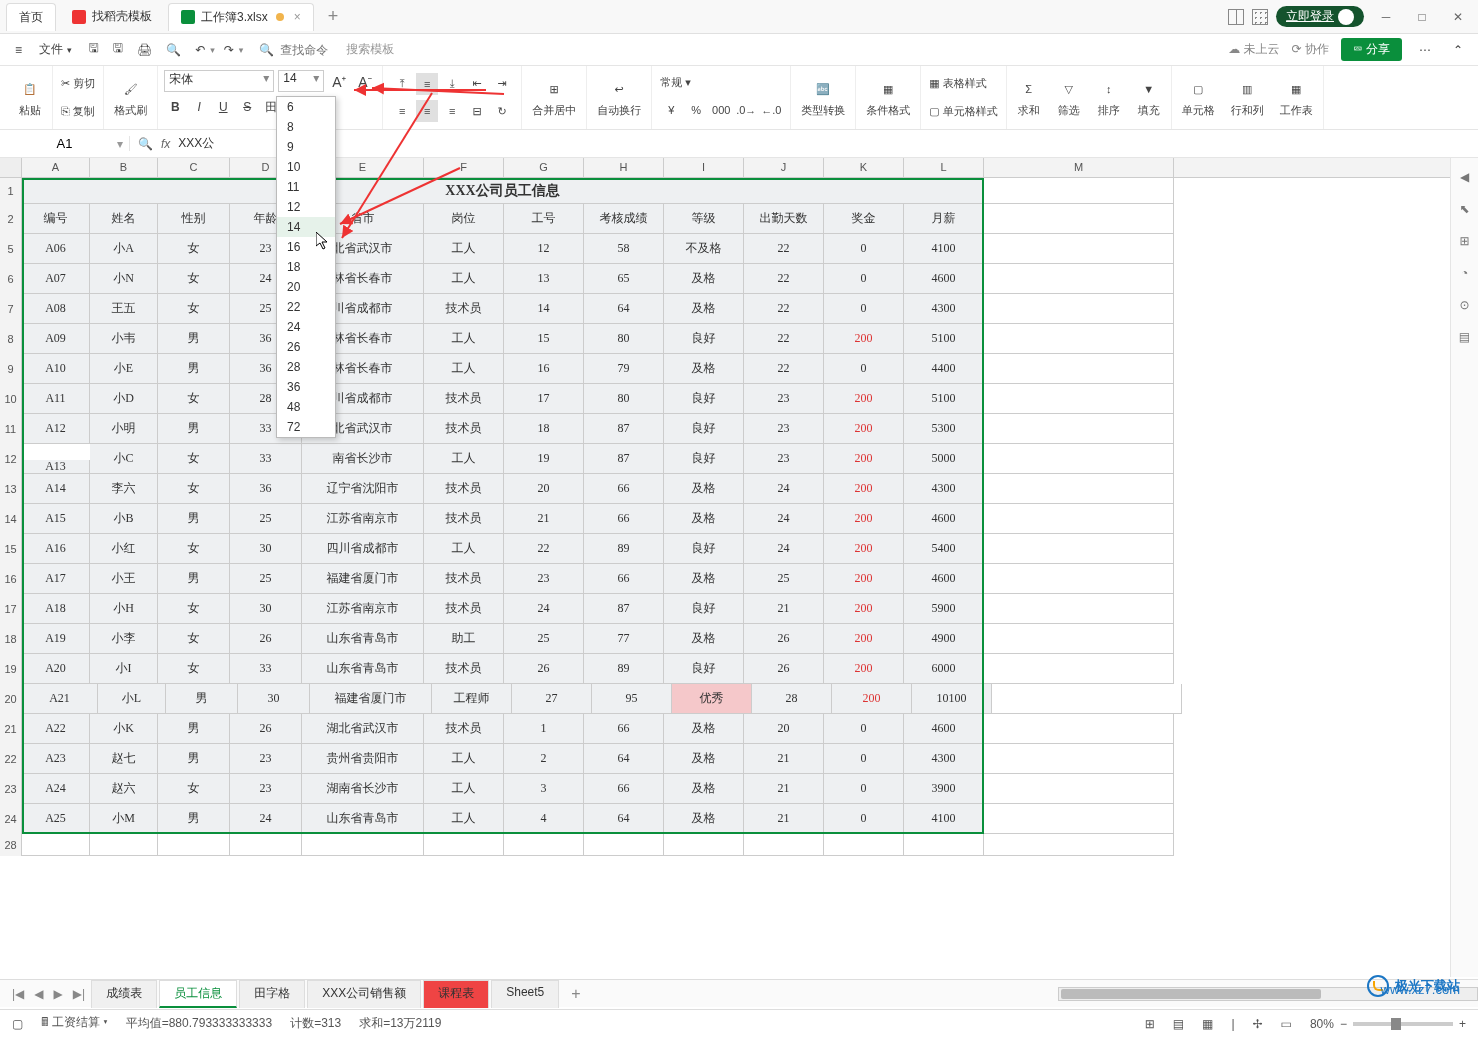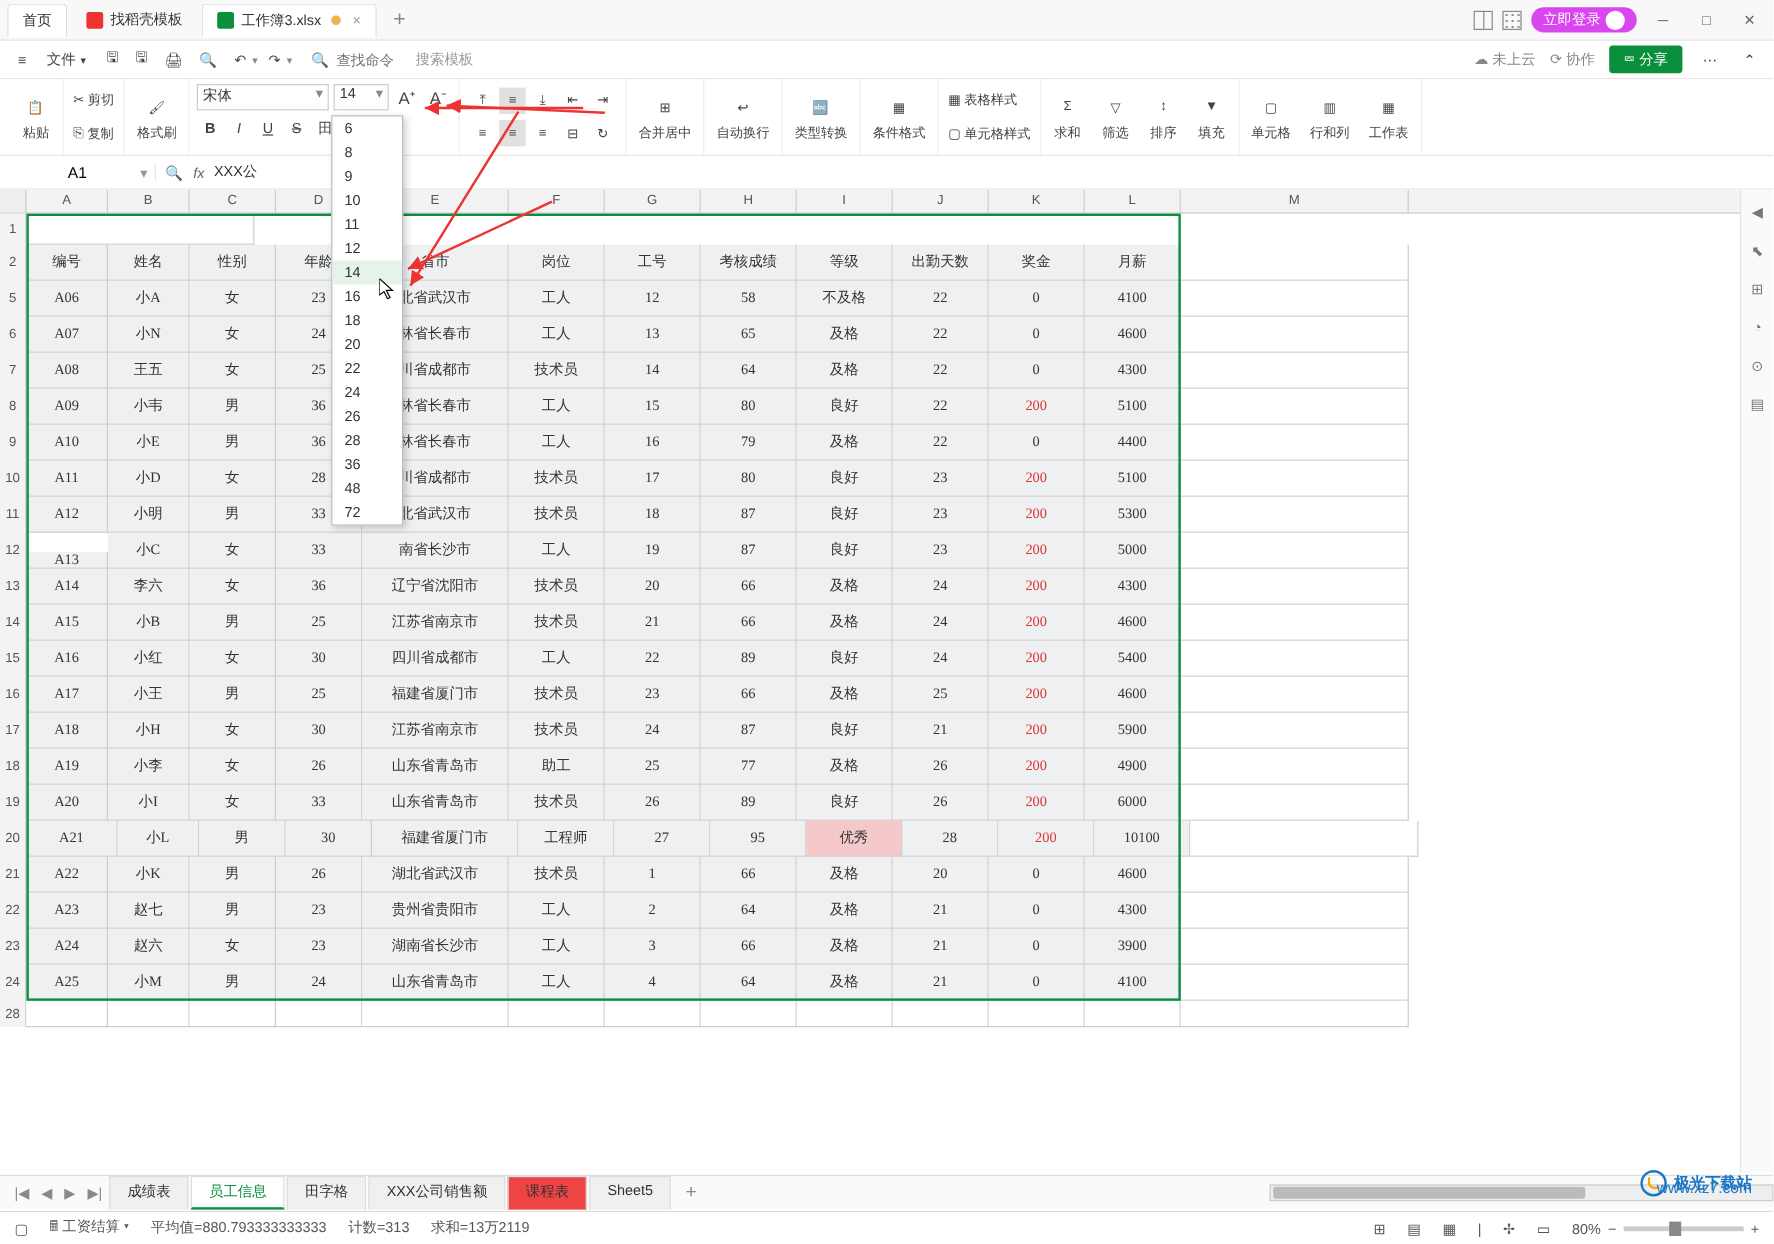--- a/index.html
+++ b/index.html
@@ -9,21 +9,21 @@
 .titlebar { height: 34px; display: flex; align-items: center; background: #f8f8f8; border-bottom: 1px solid #e0e0e0; padding: 0 6px; }
 .tbar-tab { display: flex; align-items: center; padding: 0 12px; height: 28px; border-radius: 4px 4px 0 0; margin-right: 4px; cursor: pointer; }
 .tbar-tab.home { background: #fff; border: 1px solid #ddd; border-bottom: none; }
 .tbar-tab .tabicon { width: 14px; height: 14px; margin-right: 6px; display: inline-block; }
 .tabicon.red { background:#e33; border-radius:2px; }
 .tabicon.green { background:#0a8f3c; border-radius:2px; }
 .tbar-tab.active { background:#fff; border:1px solid #ddd; border-bottom:none;align-items:center; }
 .tbar-add { padding: 0 10px; font-size: 18px; color: #888; cursor:pointer; }
 .tbar-right { margin-left: auto; display:flex; align-items:center; gap:8px; }
 .winbtn { width:28px; height:22px; display:flex; align-items:center; justify-content:center; color:#666; cursor:pointer; }
-.login-btn { background:#d946ef; color:#fff; border-radius:11px; padding:2px 10px; display:flex; align-items:center; gap:4px; cursor:pointer; }
+.login-btn { background:#14532d; color:#fff; border-radius:11px; padding:2px 10px; display:flex; align-items:center; gap:4px; cursor:pointer;text-decoration:underline; }
 .login-btn .avatar { width:16px;height:16px;background:#fff;border-radius:50%; }
 .gridicon { width:16px;height:16px;border:1px solid #888; display:inline-block; }
 
 
 .menubar { height: 32px; display:flex; align-items:center; padding:0 10px; gap:4px; border-bottom:1px solid #e5e5e5; background:#fff; }
 .mb-btn { padding:4px 8px; color:#444; cursor:pointer; }
 .mb-btn.file { display:flex; align-items:center; gap:4px; }
 .mb-btn.icon { padding:4px 5px; }
 .mb-undo { display:flex; align-items:center; }
 .mb-tabs { display:flex; align-items:center; gap:4px; margin-left:6px; }
@@ -243,20 +243,32 @@
         <span>合并居中</span>
       </div>
     </div>
   <div class="rgrp">
       <div class="big">
         <span class="ico">↩</span>
         <span>自动换行</span>
       </div>
     </div>
   <div class="rgrp">
+    <div class="sm">
+        <div class="combo" style="width:70px"><span>常规</span> ▾</div>
+      </div>
+    <div class="sm">
+        <span class="fmbtn">¥</span>
+        <span class="fmbtn">%</span>
+        <span class="fmbtn">000</span>
+        <span class="fmbtn">.0→</span>
+        <span class="fmbtn">←.0</span>
+      </div>
+  </div>
+  <div class="rgrp">
       <div class="big">
         <span class="ico">🔤</span>
         <span>类型转换</span>
       </div>
     </div>
   <div class="rgrp">
       <div class="big">
         <span class="ico">▦</span>
         <span>条件格式</span>
       </div>
@@ -330,20 +342,21 @@
       <div class="ch" style="width: 80px;">H</div>
       <div class="ch" style="width: 80px;">I</div>
       <div class="ch" style="width: 80px;">J</div>
       <div class="ch" style="width: 80px;">K</div>
       <div class="ch" style="width: 80px;">L</div>
       <div class="ch" style="width: 190px;">M</div>
     </div>
   <div id="gridbody">
       <div class="datarow" style="height: 26px;">
         <div class="rowhdr" style="line-height: 26px;">1</div>
+        <div class="cell titlecell" style="width: 962px;">XXX公司员工信息</div>
         <div class="cell lastcol" style="width: 190px;"></div>
       </div>
       <div class="datarow">
         <div class="rowhdr" style="line-height: 30px;">2</div>
         <div class="cell " style="width: 68px;">编号</div>
         <div class="cell " style="width: 68px;">姓名</div>
         <div class="cell " style="width: 72px;">性别</div>
         <div class="cell " style="width: 72px;">年龄</div>
         <div class="cell " style="width: 122px;">省市</div>
         <div class="cell " style="width: 80px;">岗位</div>

